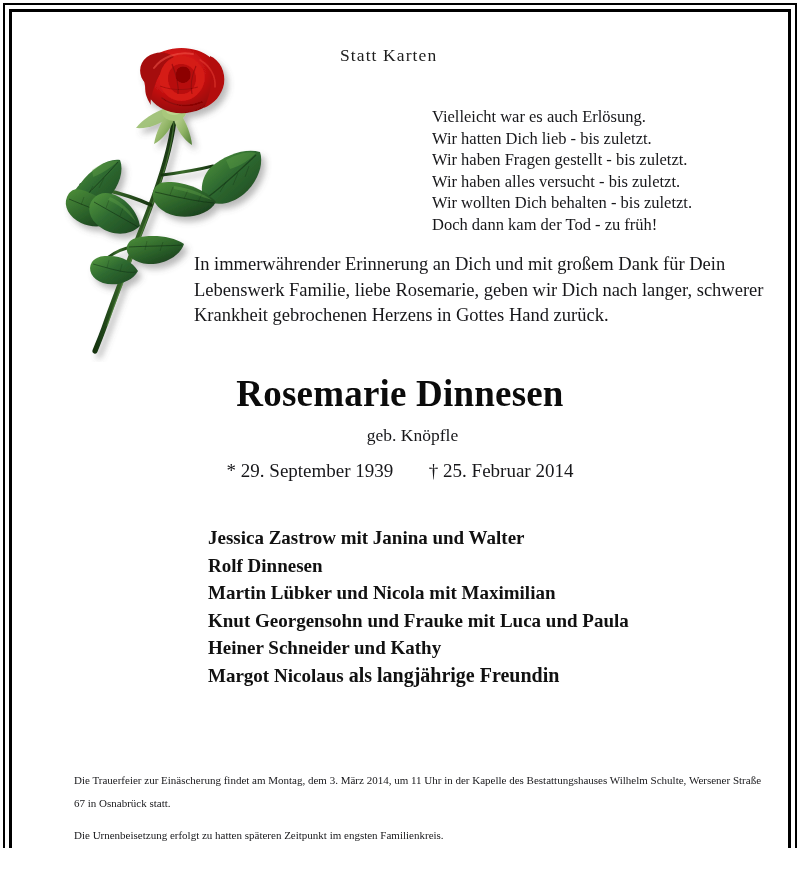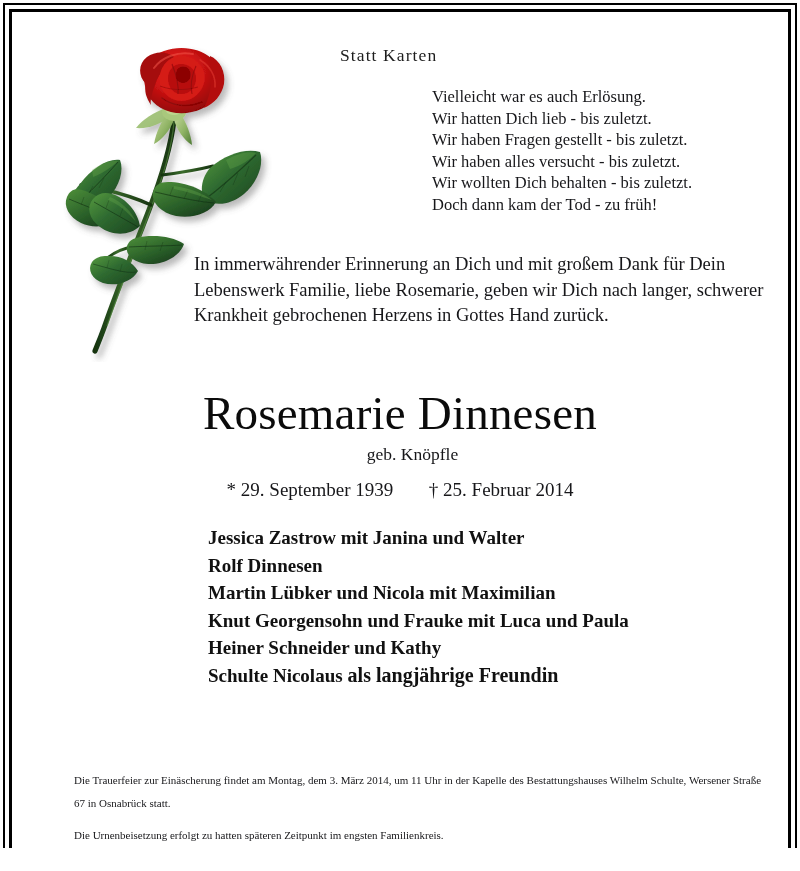--- a/index.html
+++ b/index.html
@@ -66,21 +66,21 @@
     font-size: 17.5px;
     letter-spacing: 1.1px;
     color: #1d1d1d;
     white-space: nowrap;
   }
 
   
   .poem {
     position: absolute;
     left: 420px;
-    top: 74px;
+    top: 94px;
     width: 340px;
     font-size: 16.5px;
     line-height: 21.5px;
     color: #17171a;
   }
   .poem .verse-line { white-space: nowrap; }
 
   
   .memorial-text {
     position: absolute;
@@ -95,27 +95,26 @@
 
   
   .deceased {
     position: absolute;
     left: 0;
     top: 355px;
     width: 776px;
     text-align: center;
   }
   .deceased-name {
-    font-size: 47px;
-    font-weight: normal;
+    font-size: 37px;
+    font-weight: bold;
     line-height: 54px;
     letter-spacing: 0.2px;
     color: #0b0b0b;
     white-space: nowrap;
-    margin-top: 19px;
   }
   .maiden-name {
     margin-top: 3px;
     font-size: 17.5px;
     line-height: 22px;
     color: #17171a;
     padding-left: 25px;
   }
   .life-dates {
     margin-top: 13px;
@@ -347,21 +346,21 @@
       <div class="mourner-line">
         <span>Martin Lübker und Nicola mit Maximilian</span><span class="mourner-suffix"></span>
       </div>
       <div class="mourner-line">
         <span>Knut Georgensohn und Frauke mit Luca und Paula</span><span class="mourner-suffix"></span>
       </div>
       <div class="mourner-line">
         <span>Heiner Schneider und Kathy</span><span class="mourner-suffix"></span>
       </div>
       <div class="mourner-line">
-        <span>Schulte Nicolaus</span><span class="mourner-suffix"> als langjährige Freundin</span>
+        <span>Margot Nicolaus</span><span class="mourner-suffix"> als langjährige Freundin</span>
       </div>
     </div>
 
 
     <div class="funeral-details">
       <p class="detail-block">Die Trauerfeier zur Einäscherung findet am Montag, dem 3. März 2014, um 11 Uhr in der Kapelle des Bestattungshauses Wilhelm Schulte, Wersener Straße 67 in Osnabrück statt.</p>
       <p class="detail-block">Die Urnenbeisetzung erfolgt zu hatten späteren Zeitpunkt im engsten Familienkreis.</p>
     </div>
 
   </div>

